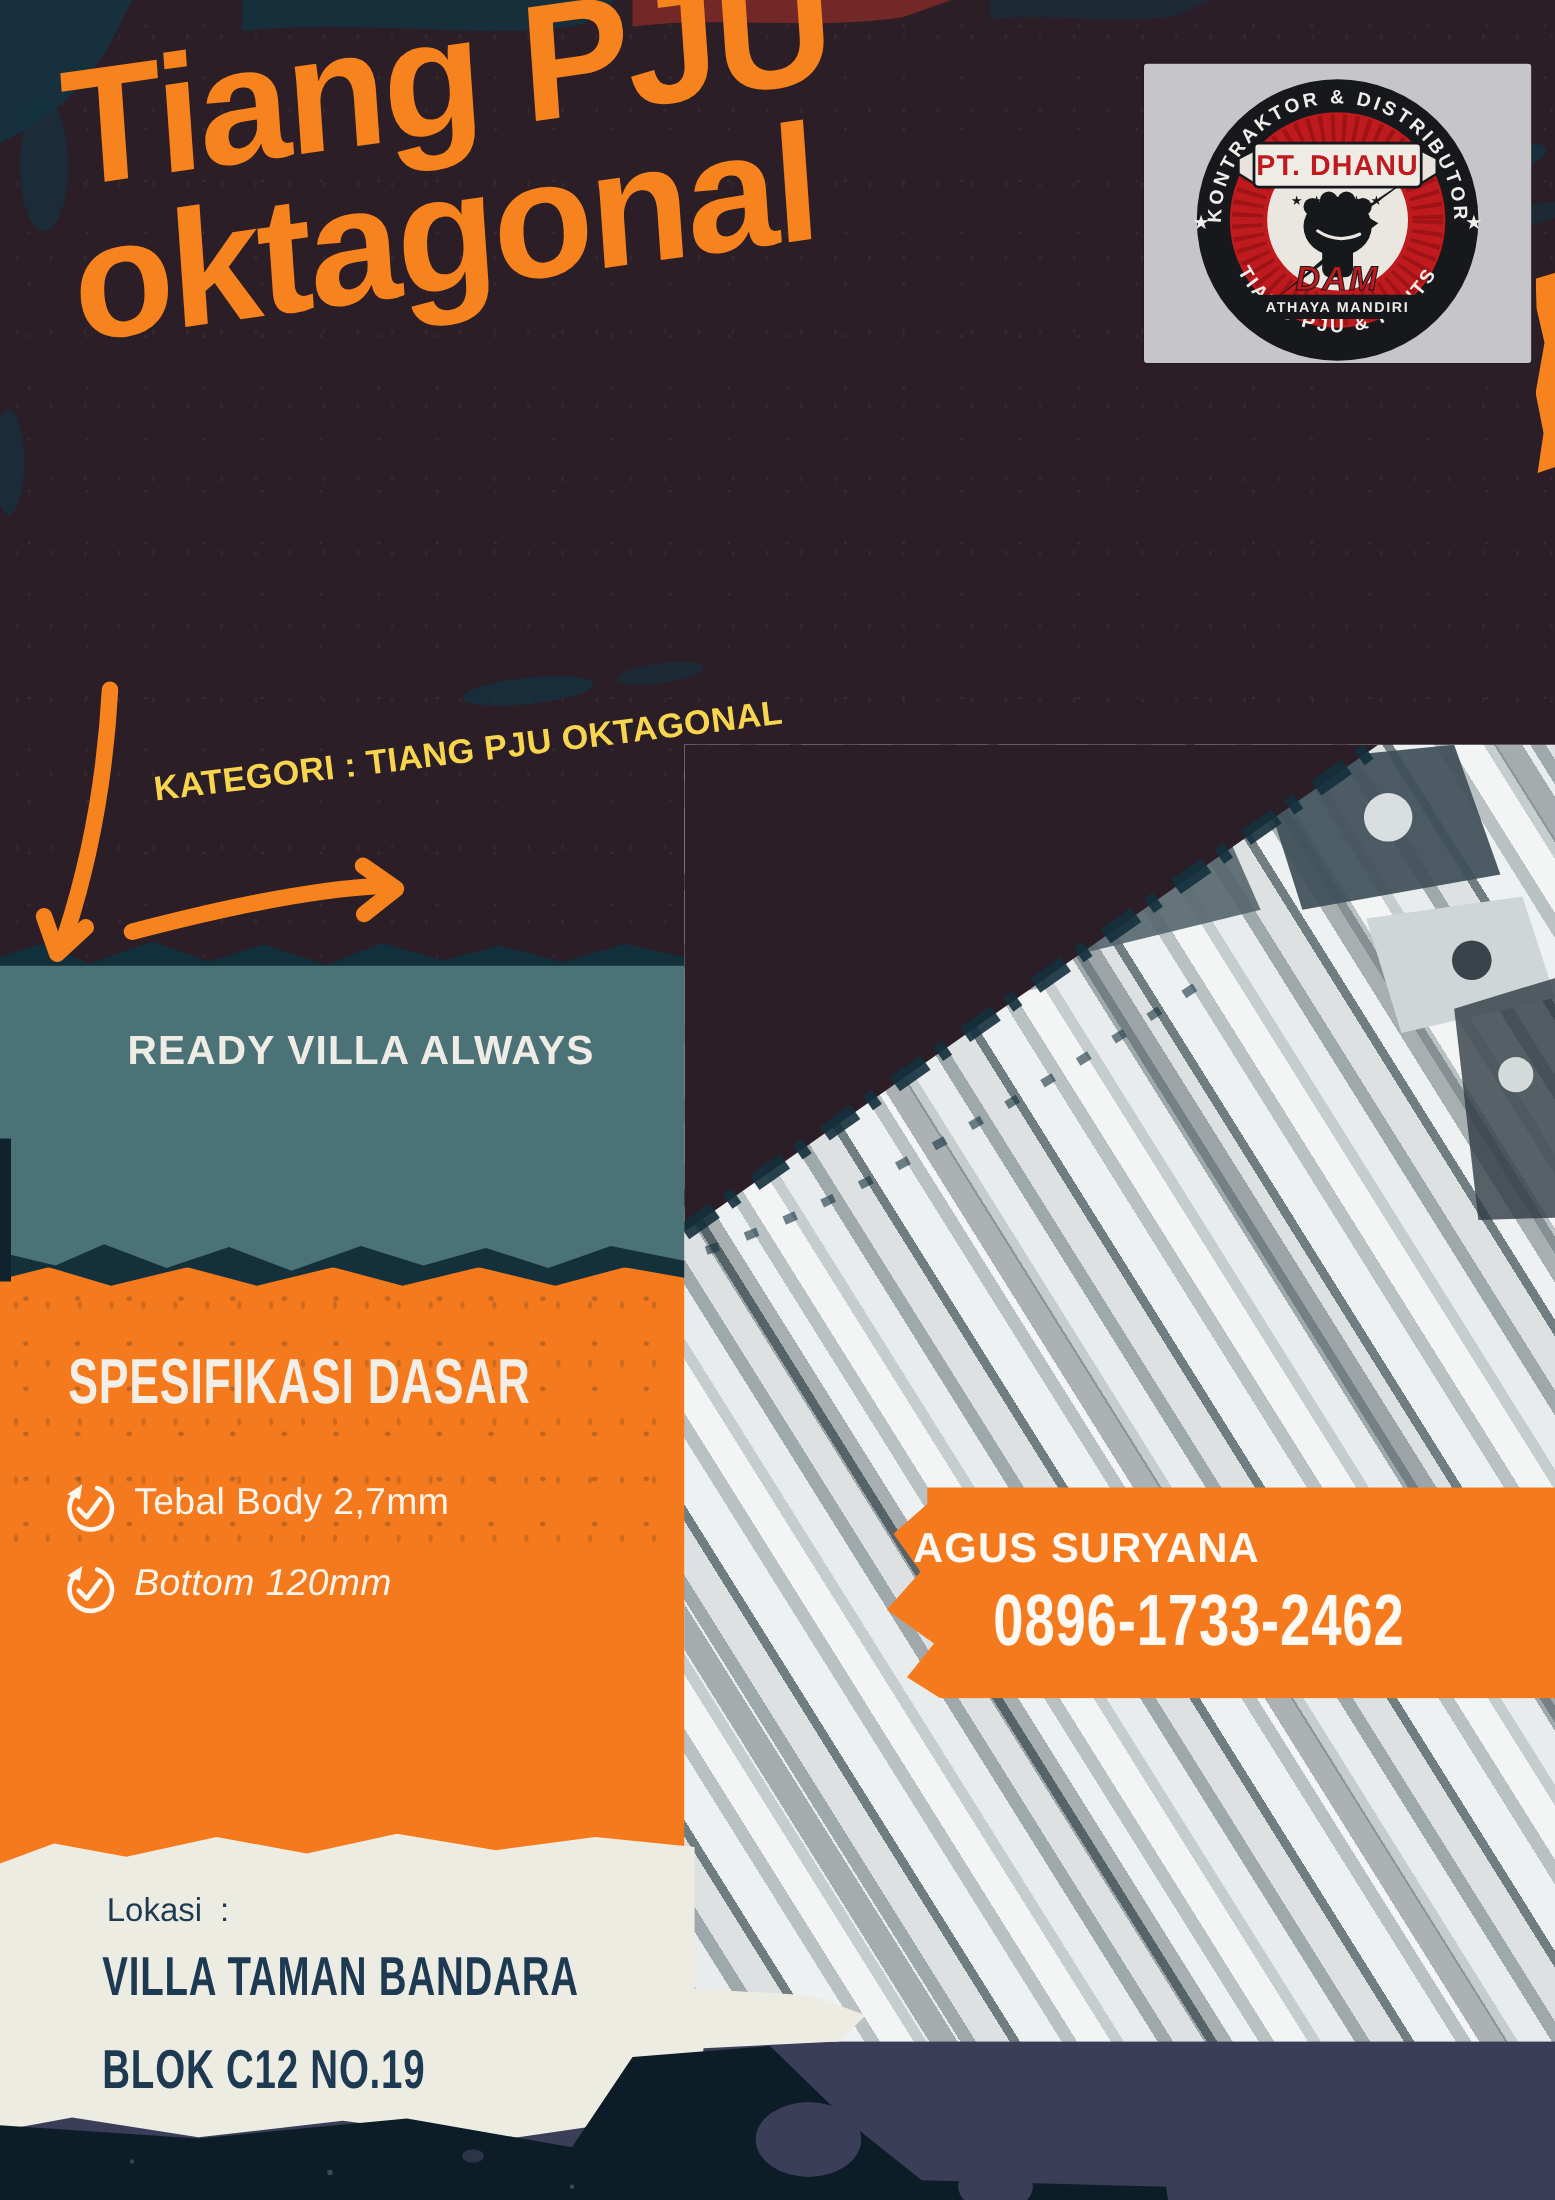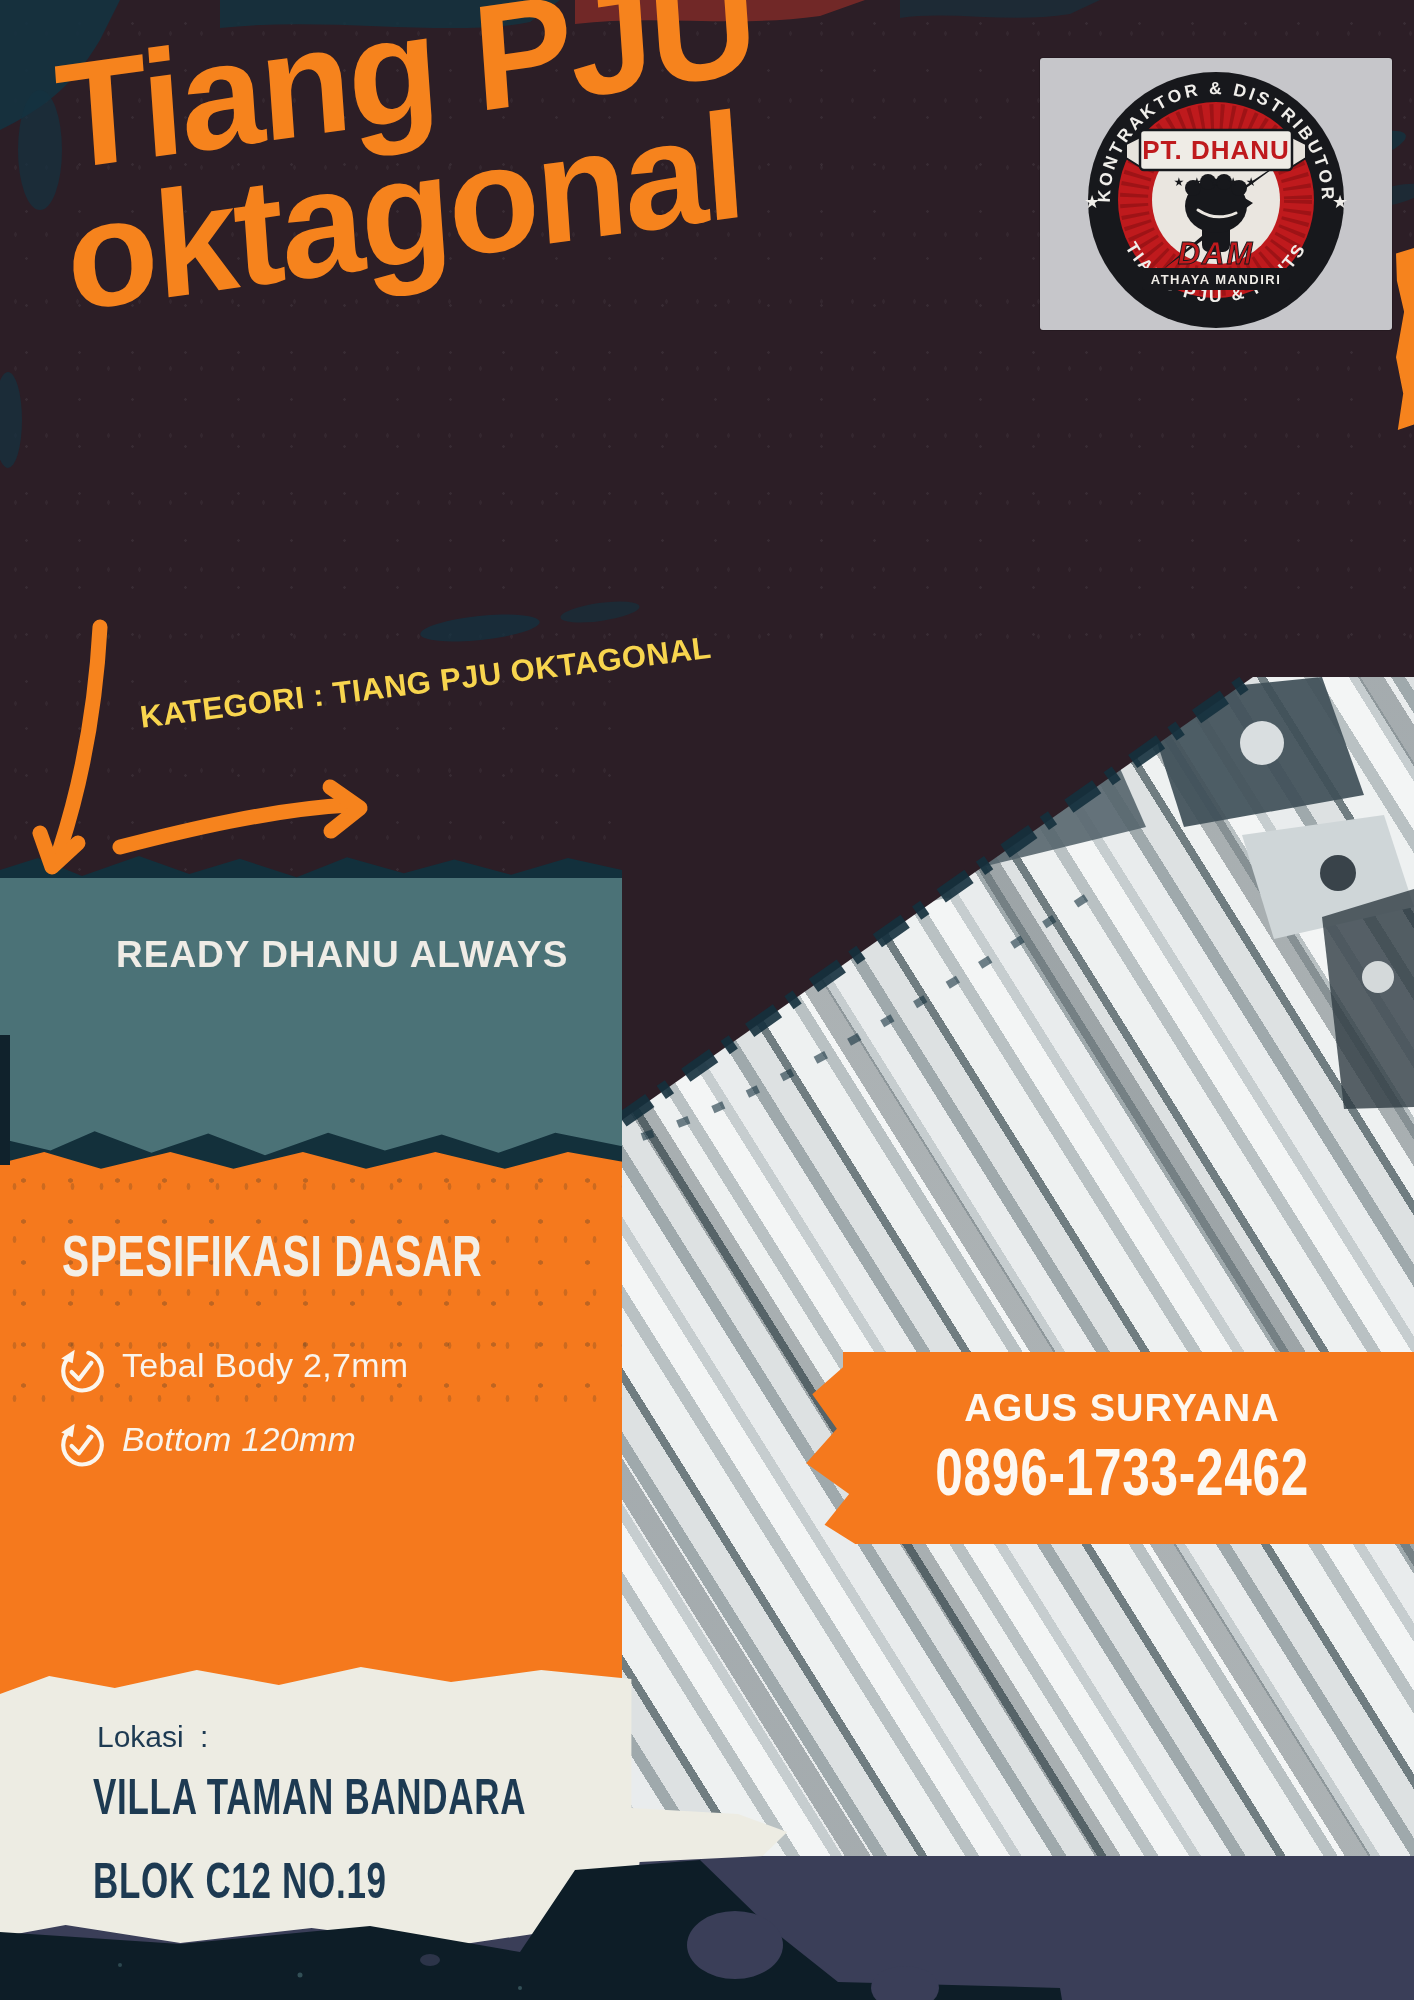--- a/index.html
+++ b/index.html
@@ -64,21 +64,21 @@
       repeating-linear-gradient(58deg,
         #f3f5f5 0 26px,#c6cdcf 26px 36px,#e9eced 36px 62px,#9fa9ac 62px 74px,
         #dde1e2 74px 100px,#707d81 100px 108px,#eef1f1 108px 140px,#b9c1c3 140px 152px);
   }
   .photo .shade{position:absolute;inset:0;
     background:repeating-linear-gradient(58deg,transparent 0 190px,rgba(38,52,58,.35) 190px 212px);}
   
   .badge{
     left:800px;top:1352px;width:614px;height:192px;z-index:8;background:#f5791d;
     clip-path:polygon(7% 0,100% 0,100% 100%,9% 100%,4% 90%,8% 74%,1% 58%,6% 40%,2% 22%,7% 8%);
-    display:flex;flex-direction:column;align-items:center;justify-content:center;
+    display:flex;flex-direction:column;justify-content:center;
   }
   .badge .name{color:#fdf8f1;font-weight:700;font-size:38px;letter-spacing:1px;margin-left:30px;}
   .badge .phone{color:#fdf8f1;font-weight:700;font-size:66px;letter-spacing:1px;
     transform:scaleX(.75);transform-origin:center;margin-top:4px;margin-left:30px;white-space:nowrap;}
   
   .slate{left:0;top:1856px;width:1414px;height:144px;background:#3a3e58;z-index:5;}
   .cream{
     left:0;top:1652px;width:820px;height:300px;background:#edece3;z-index:6;
     clip-path:polygon(0 14%,6% 8%,14% 12%,24% 6%,34% 11%,44% 5%,55% 10%,66% 6%,77% 9%,
       77% 52%,90% 54%,96% 60%,93% 68%,78% 70%,77% 95%,70% 92%,55% 98%,38% 92%,22% 97%,8% 91%,0 95%);
@@ -172,21 +172,21 @@
     <g stroke="#f6831d" stroke-width="15" fill="none" stroke-linecap="round" stroke-linejoin="round">
       <path d="M 70 12 C 66 85, 54 160, 30 234"></path>
       <path d="M 48 228 L 22 252 L 10 218"></path>
       <path d="M 90 232 C 152 216, 242 194, 320 190"></path>
       <path d="M 300 172 L 330 193 L 301 216"></path>
     </g>
   </svg>
 
   <div class="abs teal-dark-edge"></div>
   <div class="abs teal-band"></div>
-  <div class="abs ready">READY DHANU ALWAYS</div>
+  <div class="abs ready">READY VILLA ALWAYS</div>
   <div class="abs left-ink"></div>
 
   <div class="abs orange-dark-edge"></div>
   <div class="abs orange-band"></div>
   <div class="abs orange-speck"></div>
   <div class="abs spec-heading">SPESIFIKASI DASAR</div>
 
   <div class="abs check-row" style="top:1346px;">
     <svg width="50" height="50" viewBox="0 0 48 48">
       <g stroke="#fbf6ee" stroke-width="4" fill="none" stroke-linecap="round" stroke-linejoin="round">

